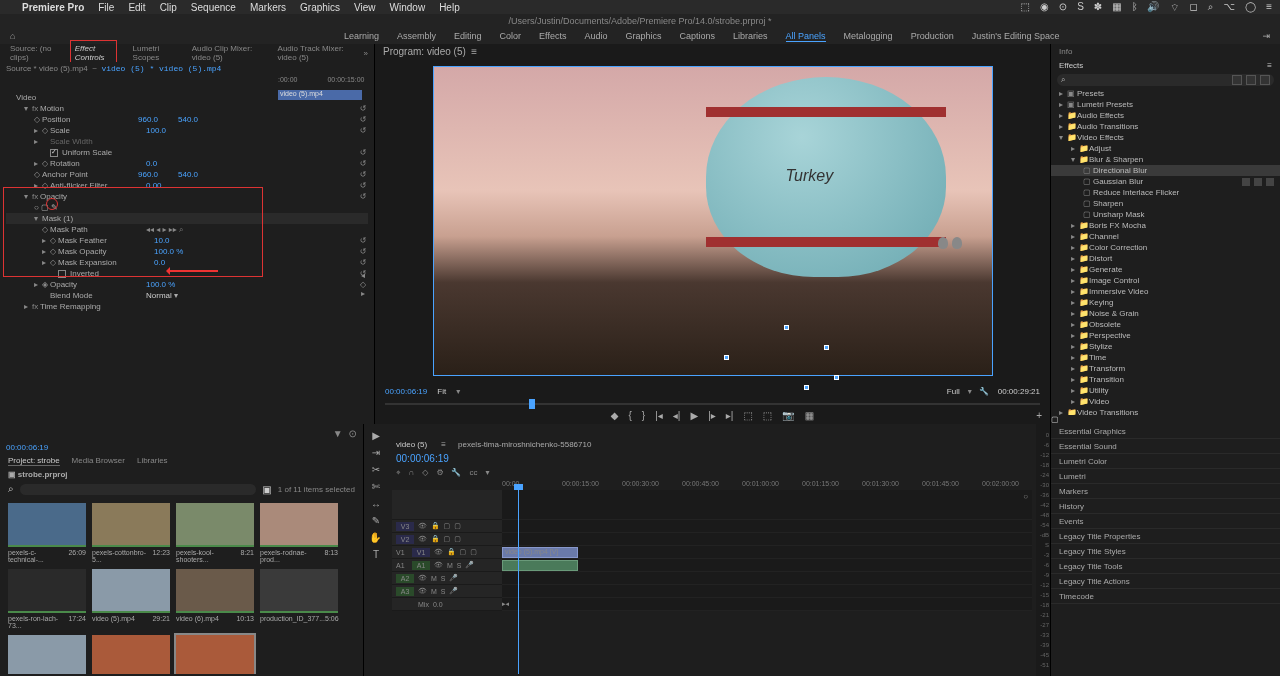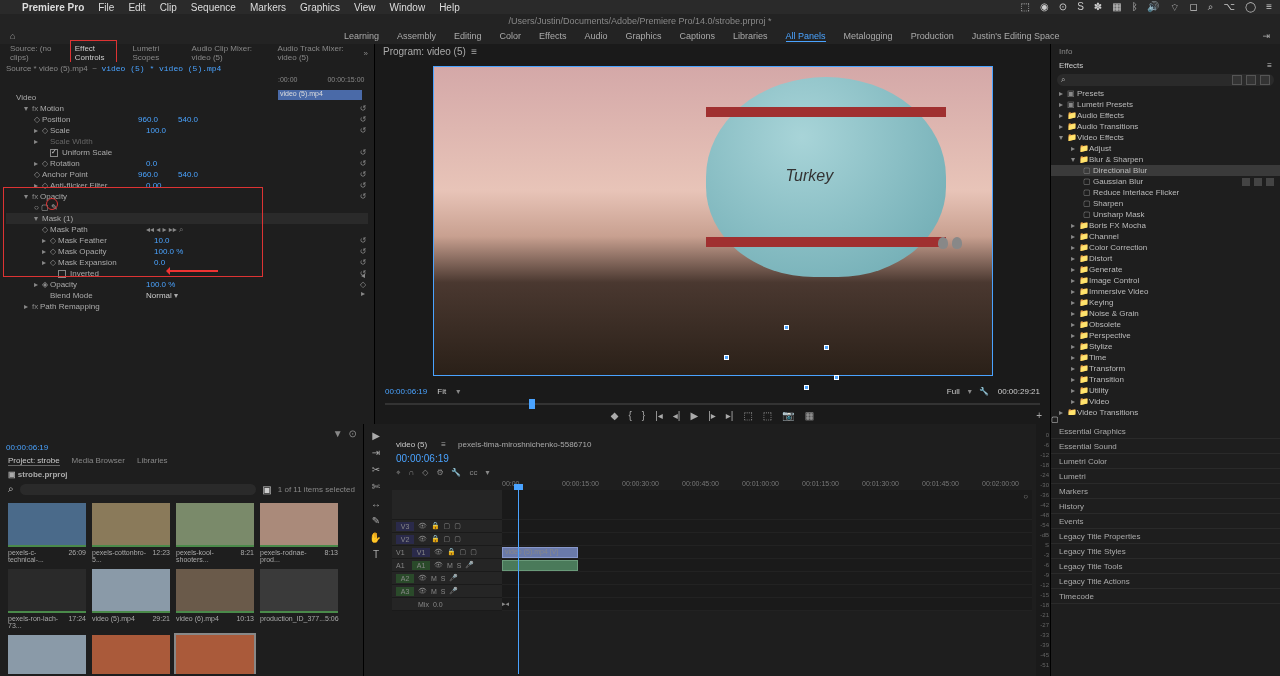--- a/index.html
+++ b/index.html
@@ -19,21 +19,21 @@
 .wsbar .spaces { display: flex; gap: 18px; margin-left: 320px; }
 .wsbar .spaces span { cursor: pointer; }
 .wsbar .spaces .active { color: #4aa3ff; border-bottom: 1px solid #4aa3ff; }
 .wsbar .export { margin-left: auto; }
 
 
 .main { display: flex; height: 380px; }
 .left-col { width: 375px; display: flex; flex-direction: column; background: #1e1e1e; border-right: 1px solid #000; }
 .tabs { display: flex; height: 18px; align-items: center; font-size: 8px; color: #888; padding: 0 6px; gap: 12px; }
 .tabs .tab { padding: 3px 4px; cursor: pointer; }
-.tabs .tab.active { color: #ccc; }
+.tabs .tab.active { color: #ccc; font-style: italic; }
 .tabs .tab.hl { border: 1px solid #d33; color: #ccc; }
 .src-path { height: 14px; padding: 2px 6px; font-size: 8px; color: #888; background: #1e1e1e; }
 .src-path .blue { color: #4aa3ff; font-family: Liberation Mono, monospace; }
 
 .ec-header { display: flex; font-size: 8px; color: #777; padding: 2px 0 2px 6px; position: relative; background:#1e1e1e;}
 .ec-header .ruler { position:absolute; left:278px; right:0; top:0; display:flex; gap:30px; font-size:7px; color:#888;}
 .ruler-clip { position:absolute; left:278px; top:14px; width:84px; height:10px; background:#4a6aa8; font-size:7px; padding:0 2px; color:#ddd; }
 
 .ec-body { flex:1; overflow:hidden; font-size: 8px; color: #aaa; padding: 12px 6px 4px 6px; position:relative; }
 .ec-row { display: flex; align-items: center; height: 11px; padding-left: 10px; }
@@ -322,21 +322,21 @@
           <span class="tw">▸</span>
           <span class="sw">◈</span>
           <span class="label">Opacity</span>
           <span class="val">100.0 %</span>
           <span class="kf">◂ ◇ ▸</span>
         </div>
       <div class="ec-row l2"><span style="width:16px"></span><span class="label">Blend Mode</span><span style="color:#ccc">Normal</span>&nbsp;<span>▾</span></div>
       <div class="ec-row l1">
           <span class="tw">▸</span>
           <span class="sw">fx</span>
-          <span>Path Remapping</span>
+          <span>Time Remapping</span>
         </div>
 
       <div class="hl-box b1"></div>
       <div class="circ" style="left:46px; top:118px"></div>
       <div class="arrow" style="left:168px; top:190px"></div>
     </div>
   </div>
 
   <div class="program">
     <div class="prog-tab"><span>Program: video (5)</span> &nbsp;≡</div>

